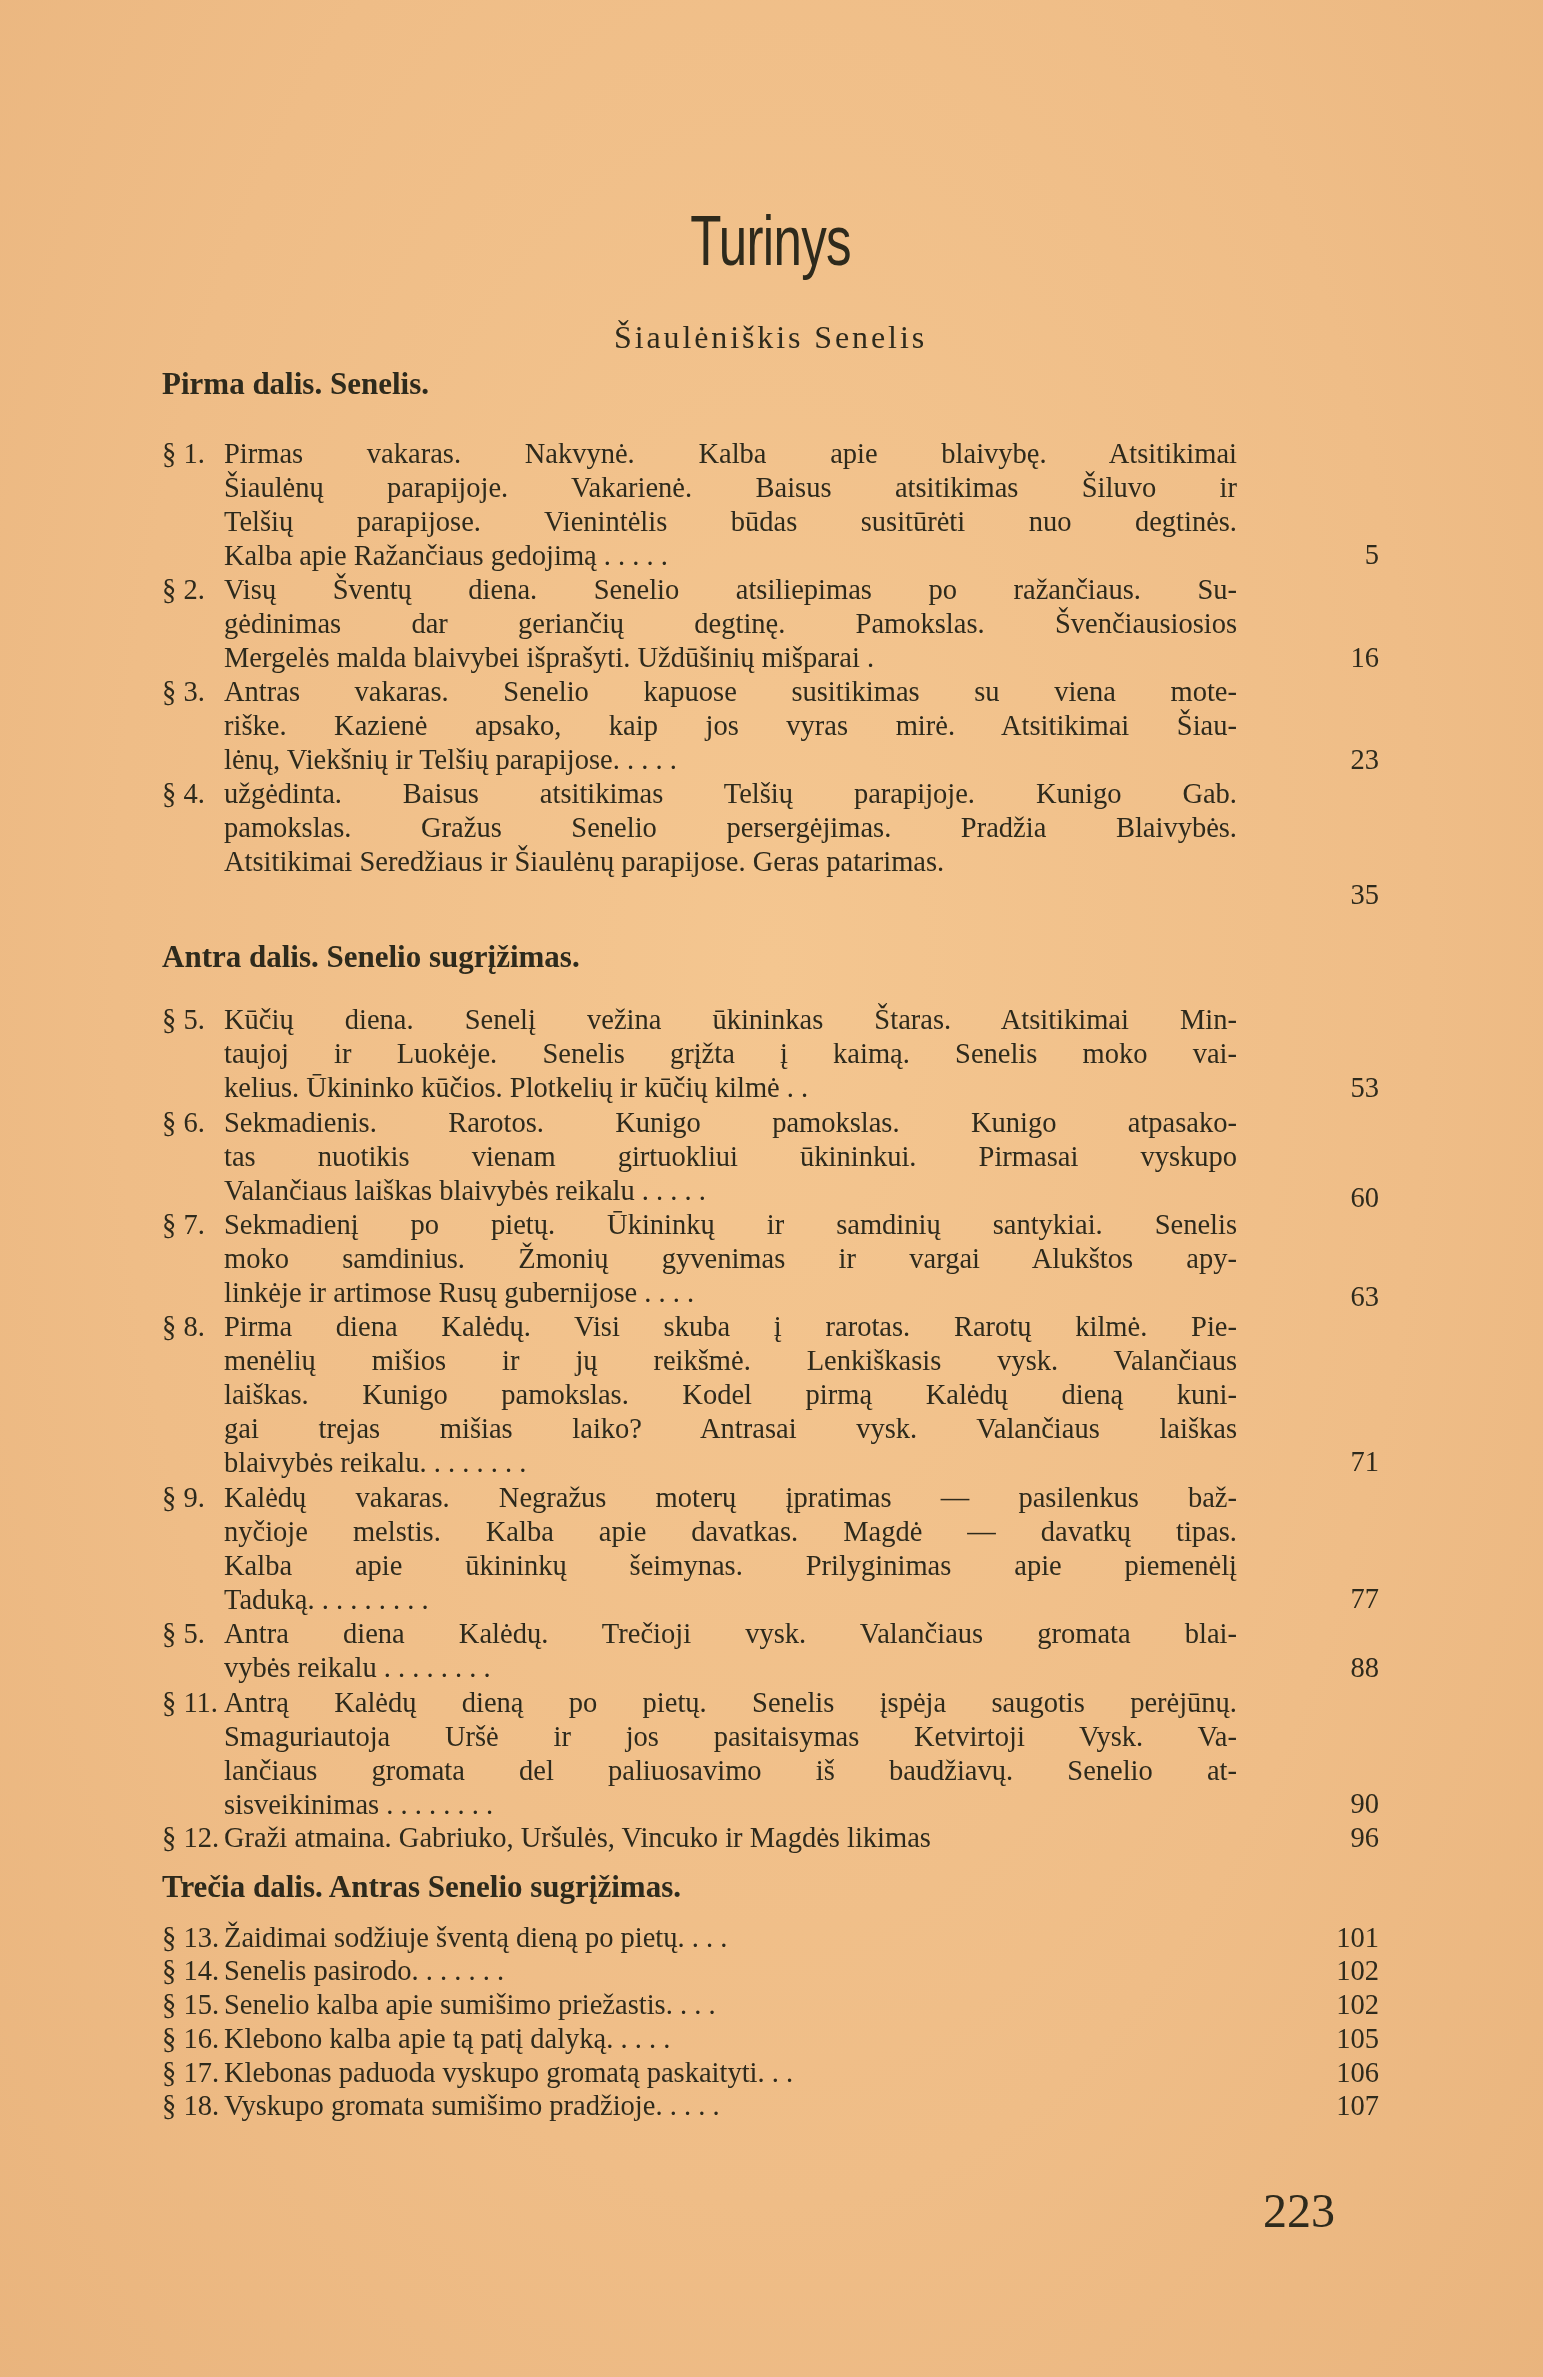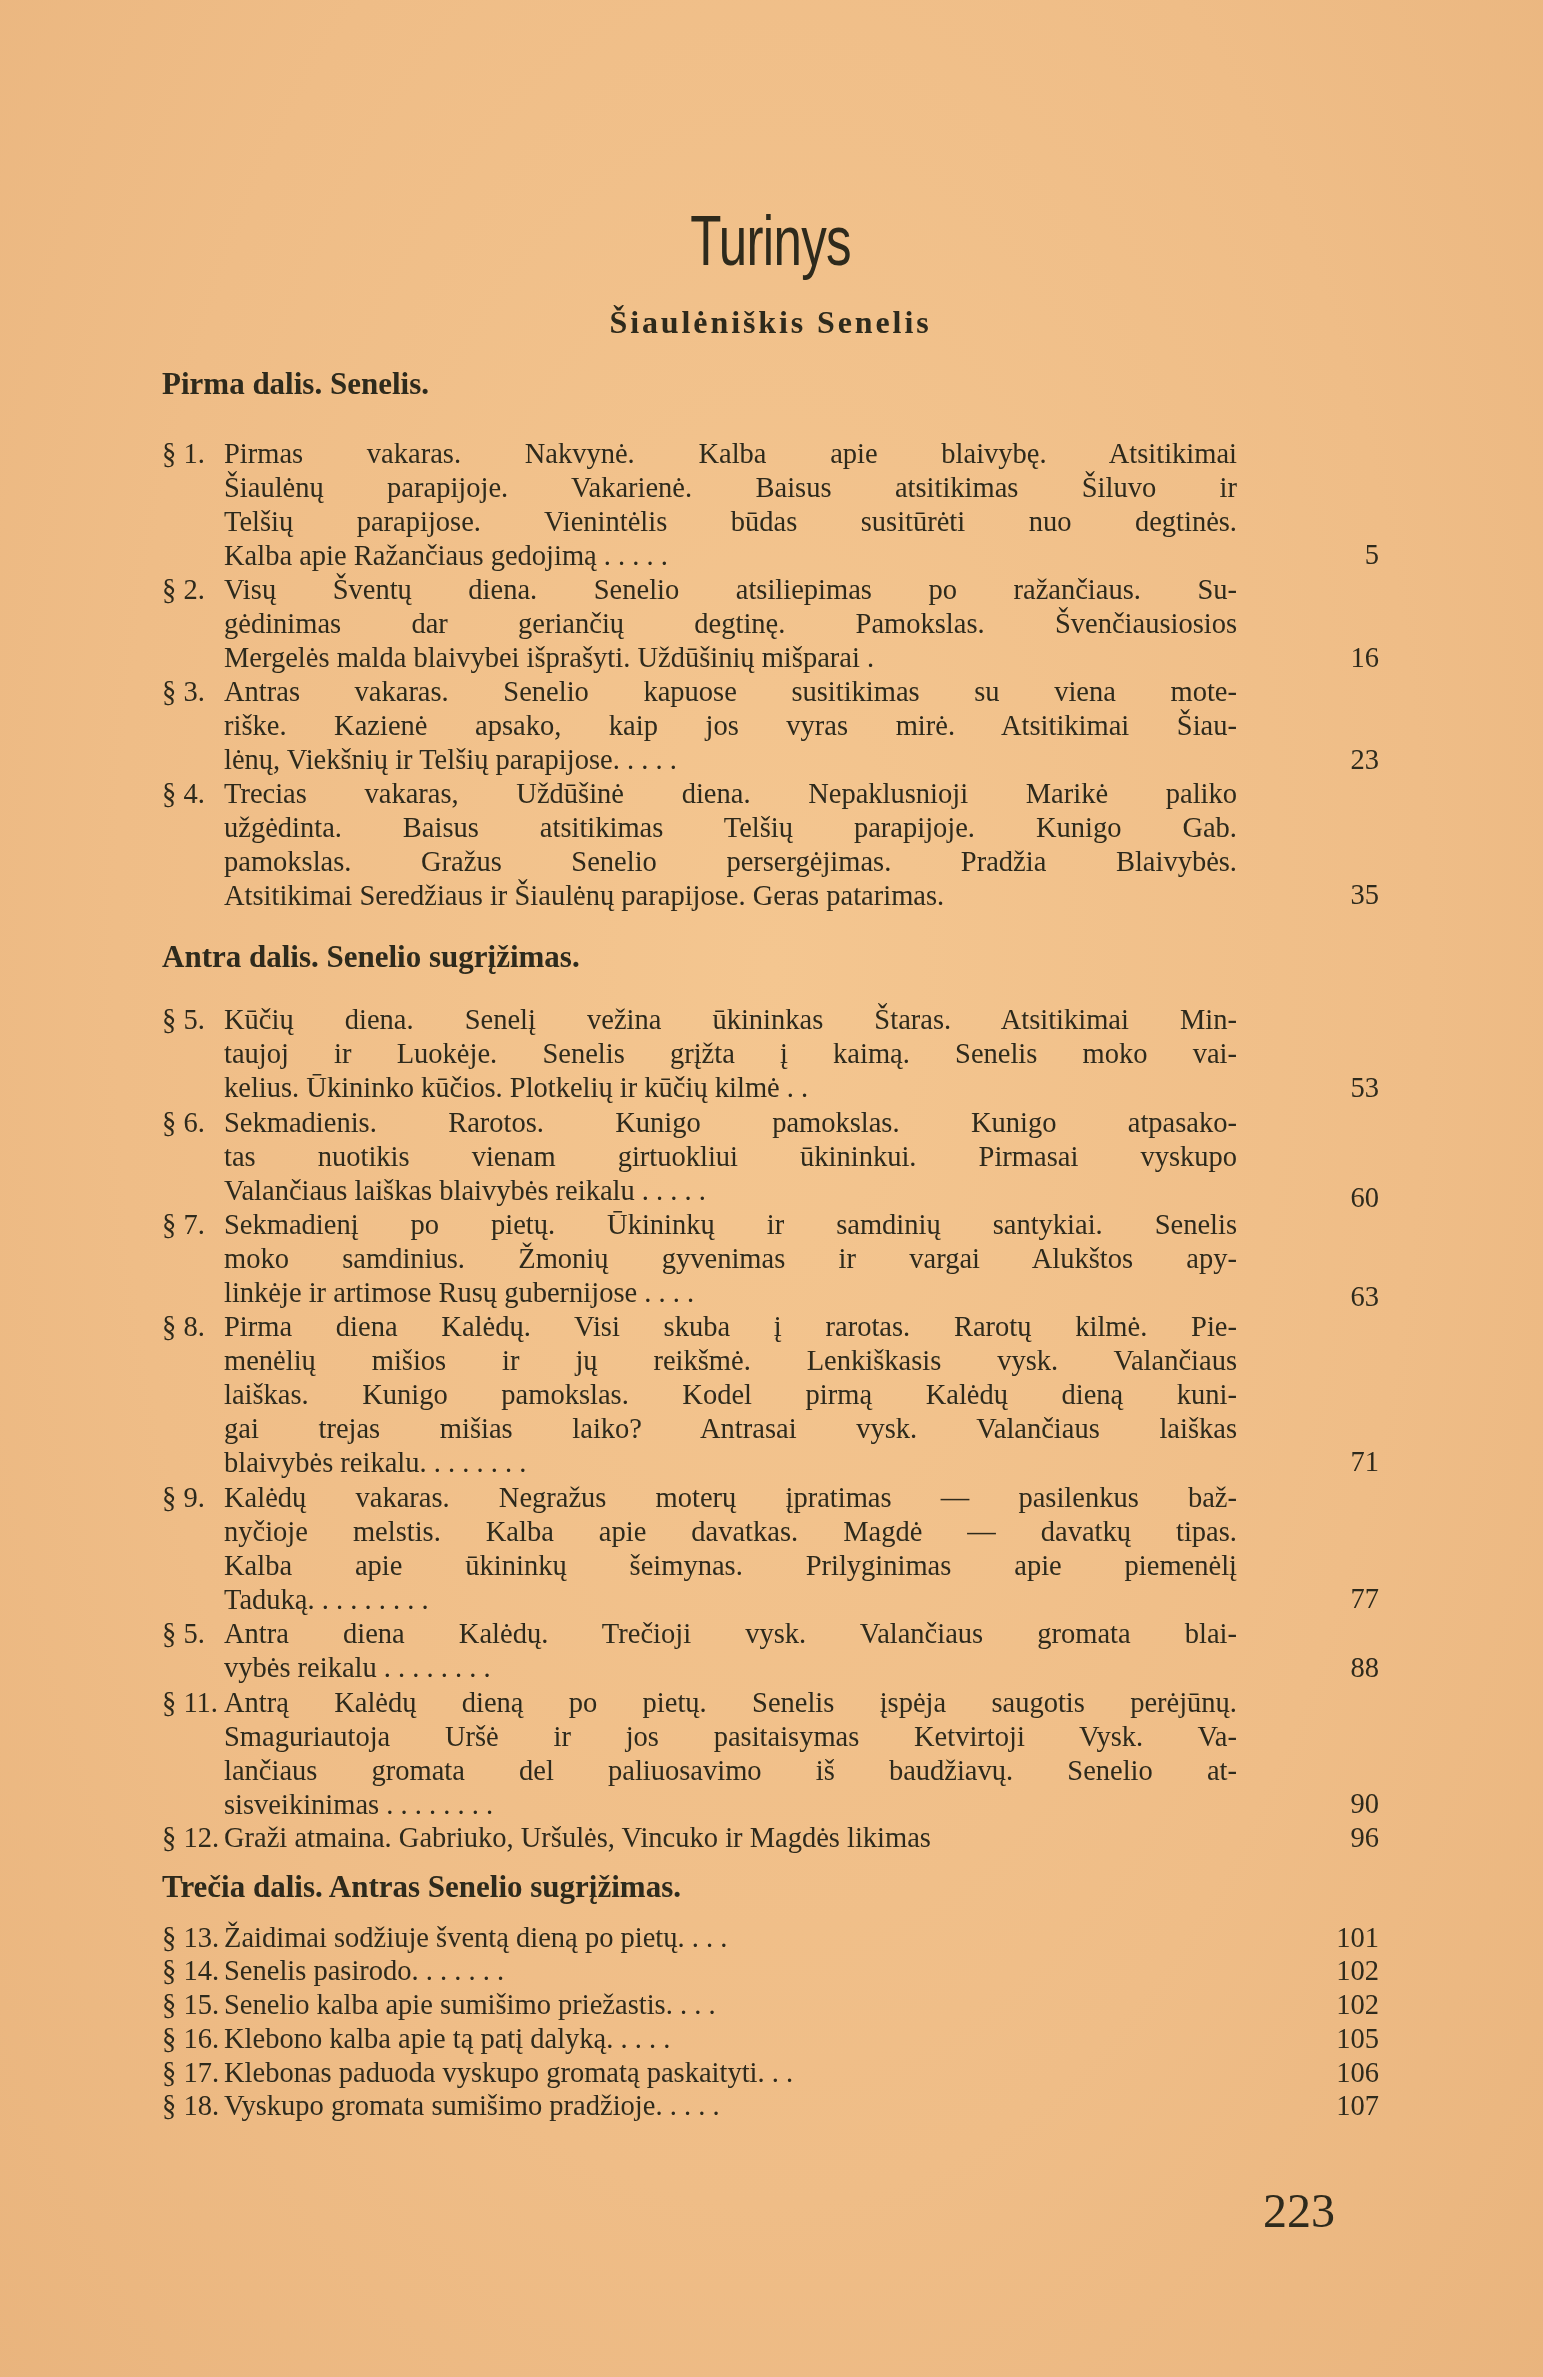--- a/index.html
+++ b/index.html
@@ -12,22 +12,22 @@
     position: relative;
     overflow: hidden;
   }
   .page { position: absolute; left: 162px; top: 0; width: 1217px; }
   .title {
     position: absolute; top: 200px; left: 0; width: 1217px; text-align: center;
     font-family: "Liberation Sans Narrow", "Liberation Sans", sans-serif;
     font-size: 71px; letter-spacing: -1px; transform: scaleX(0.72); transform-origin: 50% 50%;
   }
   .subtitle {
-    position: absolute; top: 304px; left: 0; width: 1217px; text-align: center;
-    font-family: "Liberation Serif", serif; font-weight: bold;
+    position: absolute; top: 319px; left: 0; width: 1217px; text-align: center;
+    font-family: "Liberation Serif", serif; font-weight: normal;
     font-size: 32px; letter-spacing: 2.9px;
   }
   .part {
     position: absolute; left: 0; width: 1217px; text-align: left;
     font-family: "Liberation Serif", serif; font-weight: bold; font-size: 31px;
   }
   .entries { position: absolute; left: 0; width: 1217px; }
   .entry { position: absolute; left: 0; width: 1217px; font-size: 28.5px; line-height: 34px; }
   .sec { position: absolute; left: 0; width: 71px; white-space: nowrap; }
   .text { position: absolute; left: 62px; width: 1094px; }
@@ -75,21 +75,20 @@
         <div class="text">
           <span class="line">Antras vakaras.  Senelio kapuose susitikimas su viena mote-</span>
           <span class="line">riške.  Kazienė apsako, kaip jos vyras mirė.  Atsitikimai Šiau-</span>
           <span class="line last">lėnų, Viekšnių ir Telšių parapijose.   .   .   .   .</span>
         </div>
         <span class="page-num" style="top: 68px;">23</span>
       </div>
       <div class="entry" style="top: 777px;">
         <span class="sec">§ 4.</span>
         <div class="text">
-          <span class="line">Trecias vakaras,  Uždūšinė diena.  Nepaklusnioji Marikė paliko</span>
           <span class="line">užgėdinta.  Baisus atsitikimas Telšių parapijoje.  Kunigo Gab.</span>
           <span class="line">pamokslas.  Gražus Senelio persergėjimas.  Pradžia Blaivybės.</span>
           <span class="line last">Atsitikimai Seredžiaus ir Šiaulėnų parapijose.  Geras patarimas.</span>
         </div>
         <span class="page-num" style="top: 101px;">35</span>
       </div>
       <div class="entry" style="top: 1003px;">
         <span class="sec">§ 5.</span>
         <div class="text">
           <span class="line">Kūčių diena.  Senelį vežina ūkininkas Štaras.  Atsitikimai Min-</span>

